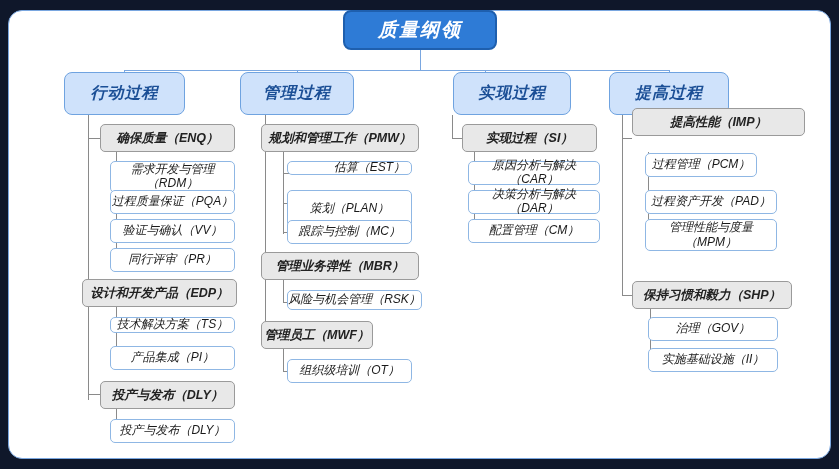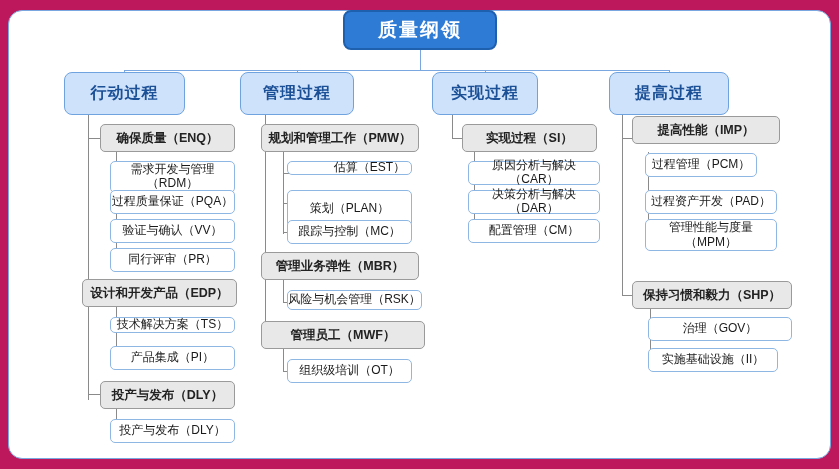--- a/index.html
+++ b/index.html
@@ -7,22 +7,23 @@
     padding: 0;
     background: #ffffff;
   }
   body {
     font-family: "Liberation Sans", sans-serif;
   }
   #canvas {
     position: relative;
     width: 839px;
     height: 469px;
-    background: #be185d;
+    background: #0f172a;
     overflow: hidden;
+    font-style: italic;
   }
   .outer-frame {
     position: absolute;
     left: 8px;
     top: 10px;
     width: 823px;
     height: 449px;
     border: 1.5px solid #7aa7e0;
     border-radius: 14px;
     box-sizing: border-box;
@@ -102,21 +103,21 @@
 
   <div class="ln v blue" style="left:420px; top:50px; height:20px;"></div>
   <div class="ln h blue" style="left:124px; top:70px; width:545px;"></div>
   <div class="ln v blue" style="left:124px; top:70px; height:8px;"></div>
   <div class="ln v blue" style="left:297px; top:70px; height:8px;"></div>
   <div class="ln v blue" style="left:485px; top:70px; height:8px;"></div>
   <div class="ln v blue" style="left:669px; top:70px; height:8px;"></div>
 
   <div class="node group" style="left:64px; top:72px; width:121px; height:43px;">行动过程</div>
   <div class="node group" style="left:240px; top:72px; width:114px; height:43px;">管理过程</div>
-  <div class="node group" style="left:432px; top:72px; width:106px; height:43px;">实现过程</div>
+  <div class="node group" style="left:453px; top:72px; width:118px; height:43px;">实现过程</div>
   <div class="node group" style="left:609px; top:72px; width:120px; height:43px;">提高过程</div>
 
   <div class="ln v" style="left:88px; top:115px; height:285px;"></div>
 
   <div class="ln h" style="left:88px; top:138px; width:12px;"></div>
   <div class="ln h" style="left:88px; top:293px; width:12px;"></div>
   <div class="ln h" style="left:88px; top:394px; width:12px;"></div>
 
   <div class="node pa" style="left:100px; top:124px; width:135px; height:28px;">确保质量（ENQ）</div>
 
@@ -157,21 +158,21 @@
 
   <div class="node leaf" style="left:287px; top:161px; width:125px; height:14px;padding-left:40px;">估算（EST）</div>
   <div class="node leaf" style="left:287px; top:190px; width:125px; height:37px;">策划（PLAN）</div>
   <div class="node leaf" style="left:287px; top:220px; width:125px; height:24px;">跟踪与控制（MC）</div>
 
   <div class="node pa" style="left:261px; top:252px; width:158px; height:28px;">管理业务弹性（MBR）</div>
   <div class="ln v" style="left:283px; top:280px; height:22px;"></div>
   <div class="ln h" style="left:283px; top:302px; width:12px;"></div>
   <div class="node leaf" style="left:287px; top:290px; width:135px; height:20px;">风险与机会管理（RSK）</div>
 
-  <div class="node pa" style="left:261px; top:321px; width:164px; height:28px;">管理员工（MWF）</div>
+  <div class="node pa" style="left:261px; top:321px; width:112px; height:28px;">管理员工（MWF）</div>
   <div class="ln v" style="left:283px; top:349px; height:22px;"></div>
   <div class="ln h" style="left:283px; top:371px; width:12px;"></div>
   <div class="node leaf" style="left:287px; top:359px; width:125px; height:24px;">组织级培训（OT）</div>
 
   <div class="ln v" style="left:452px; top:115px; height:23px;"></div>
   <div class="ln h" style="left:452px; top:138px; width:10px;"></div>
 
   <div class="node pa" style="left:462px; top:124px; width:135px; height:28px;">实现过程（SI）</div>
   <div class="ln v" style="left:474px; top:152px; height:82px;"></div>
   <div class="ln h" style="left:474px; top:173px; width:8px;"></div>
@@ -179,31 +180,31 @@
   <div class="ln h" style="left:474px; top:232px; width:8px;"></div>
 
   <div class="node leaf" style="left:468px; top:161px; width:132px; height:24px;">原因分析与解决（CAR）</div>
   <div class="node leaf" style="left:468px; top:190px; width:132px; height:24px;">决策分析与解决（DAR）</div>
   <div class="node leaf" style="left:468px; top:219px; width:132px; height:24px;">配置管理（CM）</div>
 
   <div class="ln v" style="left:622px; top:115px; height:180px;"></div>
   <div class="ln h" style="left:622px; top:138px; width:10px;"></div>
   <div class="ln h" style="left:622px; top:295px; width:10px;"></div>
 
-  <div class="node pa" style="left:632px; top:116px; width:148px; height:28px;">提高性能（IMP）</div>
+  <div class="node pa" style="left:632px; top:108px; width:173px; height:28px;">提高性能（IMP）</div>
   <div class="ln v" style="left:648px; top:152px; height:88px;"></div>
   <div class="ln h" style="left:648px; top:173px; width:10px;"></div>
   <div class="ln h" style="left:648px; top:202px; width:10px;"></div>
   <div class="ln h" style="left:648px; top:239px; width:10px;"></div>
 
   <div class="node leaf" style="left:645px; top:153px; width:112px; height:24px;">过程管理（PCM）</div>
   <div class="node leaf" style="left:645px; top:190px; width:132px; height:24px;">过程资产开发（PAD）</div>
   <div class="node leaf two-line" style="left:645px; top:219px; width:132px; height:32px;">管理性能与度量（MPM）</div>
 
   <div class="node pa" style="left:632px; top:281px; width:160px; height:28px;">保持习惯和毅力（SHP）</div>
   <div class="ln v" style="left:650px; top:309px; height:52px;"></div>
   <div class="ln h" style="left:650px; top:331px; width:10px;"></div>
   <div class="ln h" style="left:650px; top:360px; width:10px;"></div>
 
-  <div class="node leaf" style="left:648px; top:317px; width:144px; height:24px;">治理（GOV）</div>
+  <div class="node leaf" style="left:648px; top:317px; width:130px; height:24px;">治理（GOV）</div>
   <div class="node leaf" style="left:648px; top:348px; width:130px; height:24px;">实施基础设施（II）</div>
 
 </div>
 
 </body></html>

